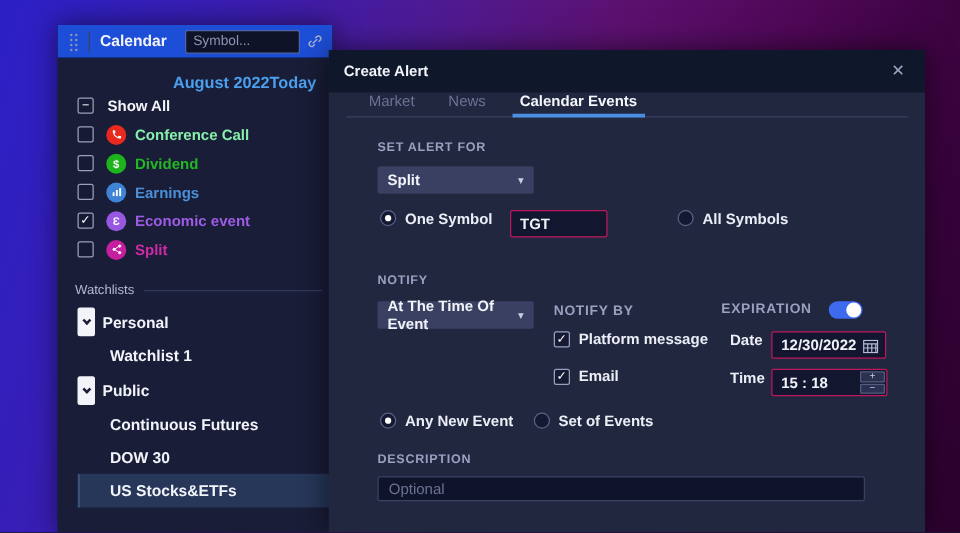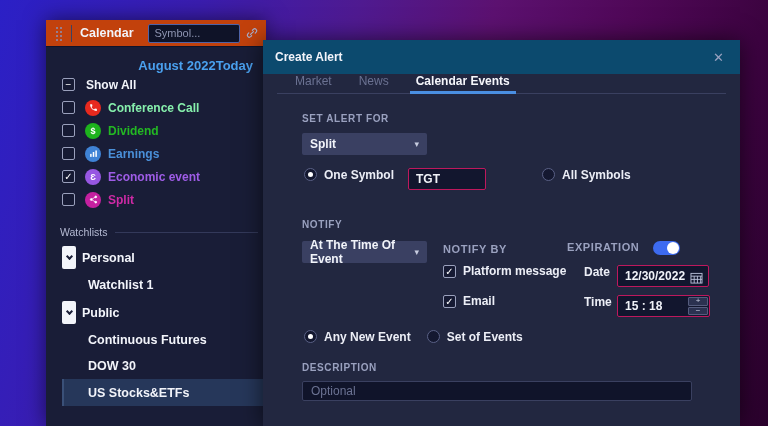--- a/index.html
+++ b/index.html
@@ -5,21 +5,21 @@
   html,body{margin:0;padding:0;background:#1a1030;}
   *{box-sizing:border-box;}
   .stage{
     position:relative;width:768px;height:426px;overflow:hidden;
     font-family:"Liberation Sans","DejaVu Sans",sans-serif;
     background:linear-gradient(108deg,#2b20c6 0%,#3a1db0 22%,#4f1a90 40%,#5c1170 55%,#500858 70%,#3c0340 85%,#2a022c 100%);
     color:#e9ebf5;
   }
   
   .panel{position:absolute;left:46px;top:20px;width:220px;height:406px;background:#191d37;box-shadow:0 0 20px rgba(0,0,0,.55);overflow:hidden;}
-  .topbar{height:27px;background:#c2410c;display:flex;align-items:center;padding:0 7px;border-bottom:1px solid #10132a;}
+  .topbar{height:27px;background:#1d4ed8;display:flex;align-items:center;padding:0 7px;border-bottom:1px solid #10132a;}
   .drag-dots{position:relative;width:8px;height:15px;margin:0 2px;}
   .drag-dots::before{content:"";position:absolute;left:1px;top:1px;width:2px;height:2px;border-radius:50%;background:#8a92b8;
     box-shadow:4px 0 #8a92b8,0 4px #8a92b8,4px 4px #8a92b8,0 8px #8a92b8,4px 8px #8a92b8,0 12px #8a92b8,4px 12px #8a92b8;}
   .topbar-sep{width:1px;height:17px;background:#3c4263;margin:0 8px 0 6px;}
   .panel-title{font-size:12.5px;font-weight:bold;color:#f2f4fa;}
   .symbol-input{width:92px;height:19px;margin-left:14px;background:#0f1328;border:1px solid #4f63a8;border-radius:2px;
     color:#e8eaf2;font-size:11px;padding:0 6px;outline:none;font-family:inherit;}
   .symbol-input::placeholder{color:#8d93b0;}
   .link-icon{margin-left:auto;width:14px;height:14px;display:flex;align-items:center;cursor:pointer;}
   .month-row{display:flex;justify-content:flex-end;align-items:center;padding:11px 13px 0 27px;}
@@ -36,21 +36,21 @@
   .evt-label.first{margin-left:11px;}
   .wl-group{display:flex;align-items:center;height:27px;margin:1px 0 1px 16px;}
   .expander{width:14px;height:23px;background:#f2f4fa;border-radius:2px;display:flex;align-items:center;justify-content:center;flex:none;cursor:pointer;}
   .chev{width:5px;height:5px;border-right:2px solid #1a1e38;border-bottom:2px solid #1a1e38;transform:rotate(45deg);margin-top:-3px;}
   .wl-group .wl-label{margin-left:6px;font-weight:bold;}
   .wl-label{font-size:12.5px;color:#f2f4fa;}
   .wl-item{display:flex;align-items:center;height:26px;padding-left:42px;font-weight:600;cursor:pointer;}
   .wl-item.selected{background:#26375a;margin-left:16px;padding-left:26px;box-shadow:inset 2px 0 0 #3a5078;height:27px;}
   
   .dialog{position:absolute;left:263px;top:40px;width:477px;height:386px;background:#222740;box-shadow:0 0 22px rgba(0,0,0,.6);overflow:hidden;}
-  .dlg-header{height:28px;background:#0c4a6e;display:flex;align-items:center;padding:17px 12px;}
+  .dlg-header{height:28px;background:#0f172a;display:flex;align-items:center;padding:17px 12px;}
   .dlg-title{font-size:12px;font-weight:bold;color:#f2f4fa;}
   .close-x{margin-left:auto;color:#9aa2c0;font-size:13px;cursor:pointer;padding:0 4px;}
   .tabs{position:absolute;left:0;top:28px;right:0;height:26px;display:flex;align-items:center;gap:27px;padding:0 0 0 32px;}
   .tabs::after{content:"";position:absolute;left:14px;right:14px;bottom:0;height:1px;background:#3a4060;}
   .tab{position:relative;font-size:12px;color:#6b7292;height:100%;display:flex;align-items:center;cursor:pointer;}
   .tab.active{color:#f5f6fb;font-weight:600;}
   .tab.active::after{content:"";position:absolute;left:-6px;right:-6px;bottom:0;height:3px;background:#4a8fe2;z-index:2;}
   .sec-label{position:absolute;font-size:10px;letter-spacing:.6px;color:#9aa1bf;font-weight:bold;}
   .dropdown{position:absolute;width:125px;height:22px;background:#3a4062;border-radius:2px;display:flex;align-items:center;
     padding:0 8px;font-size:12px;font-weight:600;color:#f2f4fa;cursor:pointer;}
@@ -230,21 +230,21 @@
         </span>
       <span class="inline-label">Platform message</span>
     </div>
     <div class="cb-row" style="left:180px;top:254px;">
       <span class="cbx">
           <span>✓</span>
         </span>
       <span class="inline-label">Email</span>
     </div>
 
-    <div class="row-flex" style="left:304px;top:201px;gap:14px;">
+    <div class="row-flex" style="left:314px;top:201px;gap:14px;">
       <span class="sec-label" style="position:static;font-size:11px;">EXPIRATION</span>
       <span class="toggle on">
           <span class="knob"></span>
         </span>
     </div>
 
     <div class="row-flex" style="left:321px;top:225px;">
       <span class="inline-label" style="margin-left:0;width:33px;">Date</span>
       <span class="fieldwrap">
         <input class="txt-field" style="width: 92px; height: 22px; padding-right: 22px;" value="12/30/2022">

